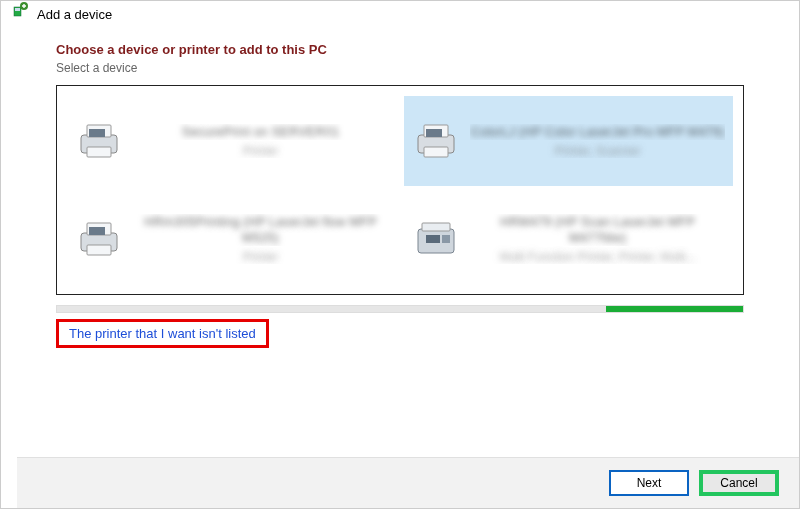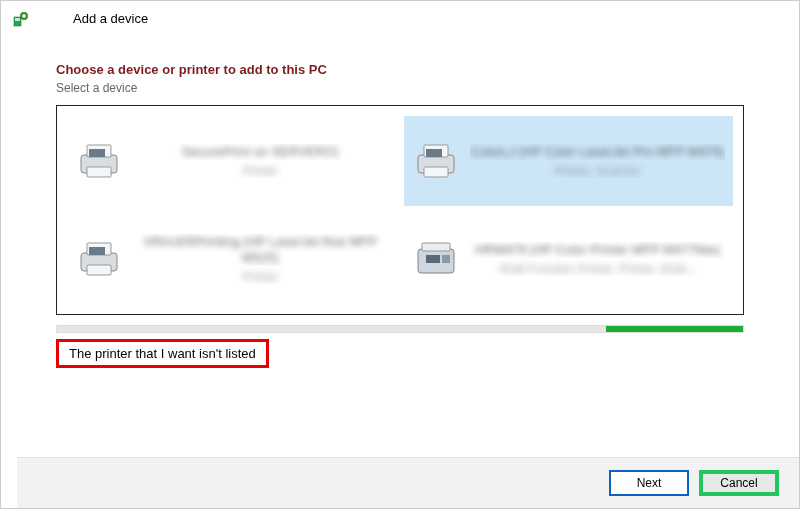--- a/index.html
+++ b/index.html
@@ -14,24 +14,23 @@
     }
     .window {
       border: 1px solid #ccc;
       width: 100%;
       height: 100%;
       display: flex;
       flex-direction: column;
     }
     .titlebar {
       display: flex;
-      align-items: flex-start;
-      padding: 10px 10px;
-      font-size: 13px;
-      gap: 36px;
+      align-items: flex-end;
+      padding: 0 10px;
+      font-size: 13px;
     }
     .titlebar .icon-wrap { margin-right: 8px; }
     .content {
       flex: 1;
       padding: 20px 55px 10px 55px;
       display: flex;
       flex-direction: column;
     }
     .heading {
       color: #7f1d1d;
@@ -104,21 +103,21 @@
     .link-row {
       margin-top: 6px;
       display: flex;
     }
     .not-listed-highlight {
       border: 3px solid #e60000;
       padding: 4px 10px;
       display: inline-block;
     }
     .not-listed-link {
-      color: #000000;
+      color: #1d4ed8;
       font-size: 13px;
       cursor: pointer;
     }
     .footer {
       border-top: 1px solid #e0e0e0;
       background: #f2f2f2;
       padding: 12px 20px;
       display: flex;
       justify-content: flex-end;
       gap: 10px;
@@ -206,21 +205,21 @@
       <div class="device-item">
         <span class="device-icon">
           <svg viewBox="0 0 48 48">
               <rect x="6" y="14" width="36" height="24" rx="3" fill="#cfd6dd" stroke="#7a8590"></rect>
               <rect x="10" y="8" width="28" height="8" rx="1" fill="#e9edf1" stroke="#999"></rect>
               <rect x="14" y="20" width="14" height="8" fill="#5a6a7a"></rect>
               <rect x="30" y="20" width="8" height="8" fill="#8a98a6"></rect>
             </svg>
         </span>
         <div class="device-text">
-          <div class="device-name">HRM479 (HP Color Printer MFP M477fdw)</div>
+          <div class="device-name">HRM479 (HP Scan LaserJet MFP M477fdw)</div>
           <div class="device-type">Multi Function Printer, Printer, Multi...</div>
         </div>
       </div>
     </div>
 
     <div class="progress">
       <div class="progress-fill"></div>
     </div>
 
     <div class="link-row">

